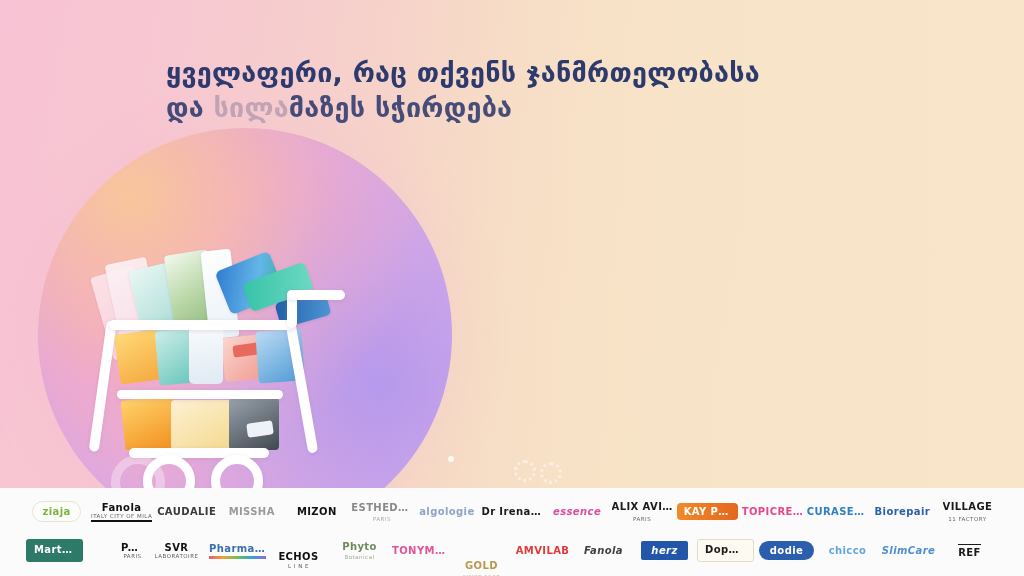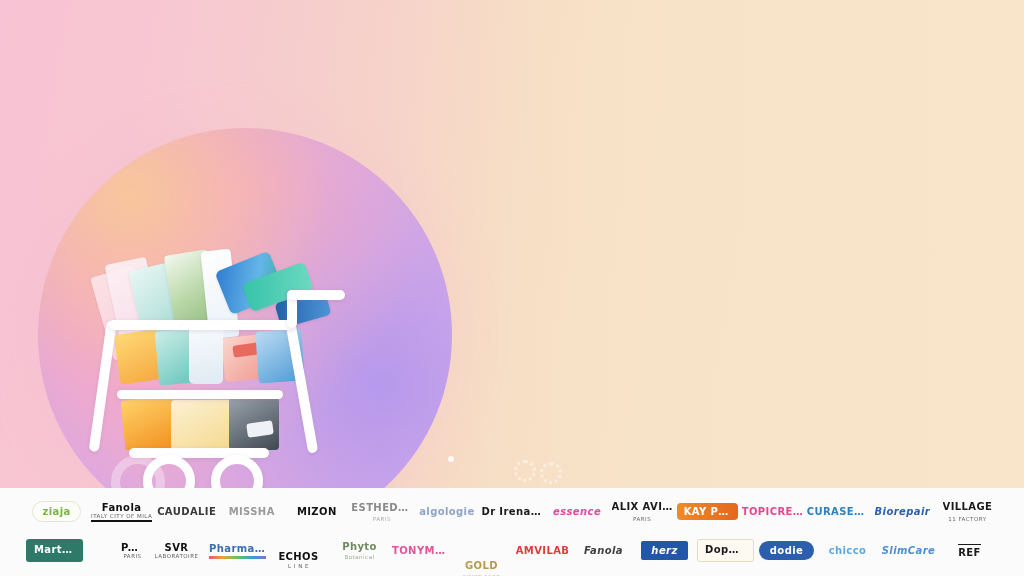--- a/index.html
+++ b/index.html
@@ -170,21 +170,21 @@
   .bs-missha    { color:#9a9a9a; font-size:10px; font-weight:700; letter-spacing:1.8px;}
   .bs-mizon     { color:#111; font-size:11px; font-weight:800; letter-spacing:1.6px;}
   .bs-esthederm { color:#8a8a8a; font-size:7.5px; font-weight:600; letter-spacing:1.1px; line-height:1.5;}
   .bs-algologie { color:#8fa4c9; font-size:12px; font-weight:700; letter-spacing:.2px;}
   .bs-eris      { color:#1a1a1a; font-size:10px; font-weight:600; letter-spacing:.1px;}
   .bs-essence   { color:#d94f9e; font-size:12px; font-weight:700; font-style:italic; letter-spacing:-.2px;}
   .bs-alix      { color:#1a1a1a; font-size:8.5px; font-weight:700; letter-spacing:.9px; line-height:1.6;}
   .bs-kaypro    { color:#fff; background:linear-gradient(90deg,#f08a28,#e4671e); padding:3px 7px; font-size:9.5px; font-weight:800; letter-spacing:.6px; border-radius:4px;}
   .bs-topicrem  { color:#e8468b; font-size:11px; font-weight:800; letter-spacing:.3px;}
   .bs-curasept  { color:#2f7fc1; font-size:9px; font-weight:700; letter-spacing:.8px;}
-  .bs-biorepair { color:#2b5fae; font-size:11px; font-weight:800; letter-spacing:-.2px;font-style:italic;}
+  .bs-biorepair { color:#2b5fae; font-size:11px; font-weight:800; letter-spacing:-.2px;}
   .bs-village   { color:#1a1a1a; font-size:9.5px; font-weight:600; letter-spacing:1.8px; line-height:1.7;}
   .bs-martiderm { color:#fff; background:#2e7a68; padding:5px 8px; font-size:8.5px; font-weight:700; line-height:1.25; border-radius:3px;}
   .bs-payot     { color:#111; font-size:14px; font-weight:800; letter-spacing:.8px;margin-left:34px;}
   .bs-svr       { color:#111; font-size:17px; font-weight:800; letter-spacing:-.6px;}
   .bs-pharmaceris{color:#3a6fb0; font-size:10.5px; font-weight:700; letter-spacing:-.2px; border-bottom:3px solid; border-image:linear-gradient(90deg,#e05a7a,#f0a13c,#6fbf5c,#3a9fd6,#8a6fc9) 1; padding-bottom:2px;}
   .bs-echos     { color:#111; font-size:12px; font-weight:800; letter-spacing:1px; line-height:1.3;margin-top:20px;}
   .bs-phyto     { color:#6f8a5e; font-size:8px; font-weight:600; letter-spacing:.2px; line-height:1.35;}
   .bs-tonymoly  { color:#e0559a; font-size:10px; font-weight:800; letter-spacing:.2px;}
   .bs-gold      { color:#b79a4e; font-size:9px; font-weight:700; letter-spacing:.6px; line-height:1.5;margin-top:39px;}
   .bs-amvilab   { color:#e23a3a; font-size:10.5px; font-weight:800; letter-spacing:.3px;}
@@ -199,20 +199,24 @@
 </style>
 </head>
 <body>
 
 <div id="hero">
   <div id="hero-wash"></div>
   <div id="orb-soft"></div>
   <div id="orb"></div>
 
 
+  <div id="headline">
+    <span class="l1">ყველაფერი, რაც თქვენს ჯანმრთელობასა</span>
+    <span class="l2"><span>და </span><span class="fade">სილა</span><span>მაზეს სჭირდება</span></span>
+  </div>
 
   <div id="cart">
     <div id="pile">
       <div class="prod p-paper1"></div>
       <div class="prod p-paper2"></div>
       <div class="prod p-teal"></div>
       <div class="prod p-green"></div>
       <div class="prod p-white"></div>
       <div class="prod p-blue"></div>
       <div class="prod p-mint"></div>

